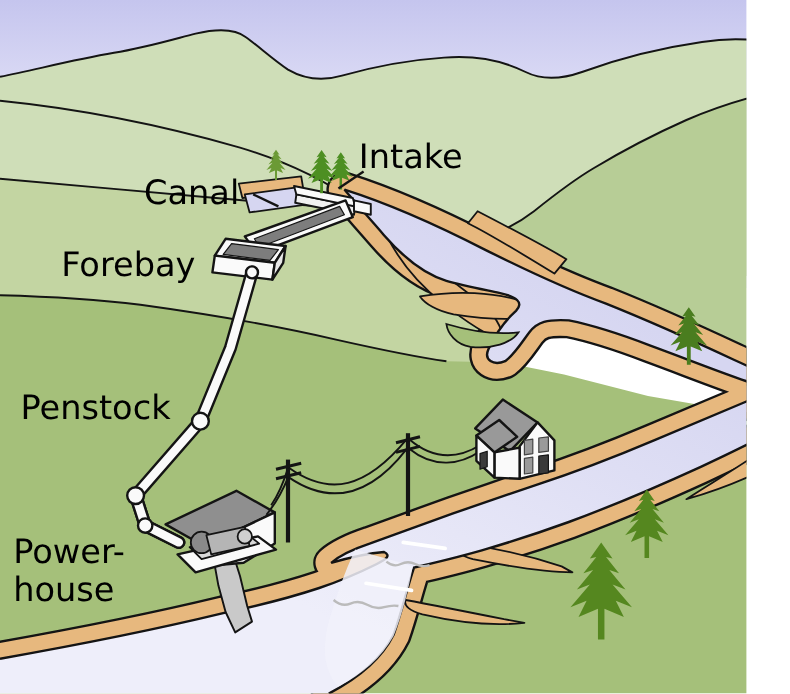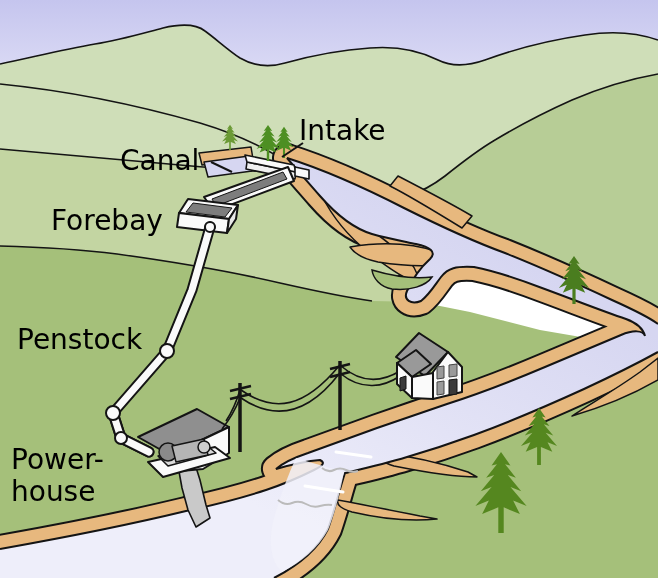--- a/index.html
+++ b/index.html
@@ -1,17 +1,17 @@
 <!DOCTYPE html>
 <html><head>
 <meta charset="utf-8">
 <style>
   html,body{margin:0;padding:0;background:#fff;}
-  .stage{position:relative;width:658px;height:578px;overflow:hidden;
-         font-family:"DejaVu Sans","Liberation Sans",sans-serif;}
+  .stage{position:relative;width:602px;height:578px;overflow:hidden;
+         font-family:"DejaVu Sans","Liberation Sans",sans-serif;padding-left:20px;}
   .stage svg{position:absolute;left:0;top:0;display:block;}
   text.lbl{font-family:"DejaVu Sans","Liberation Sans",sans-serif;
            font-size:28px;fill:#000;}
 </style>
 </head>
 <body>
 
 <div class="stage">
 <svg width="658" height="578" viewBox="0 0 658 578">
   <defs>

